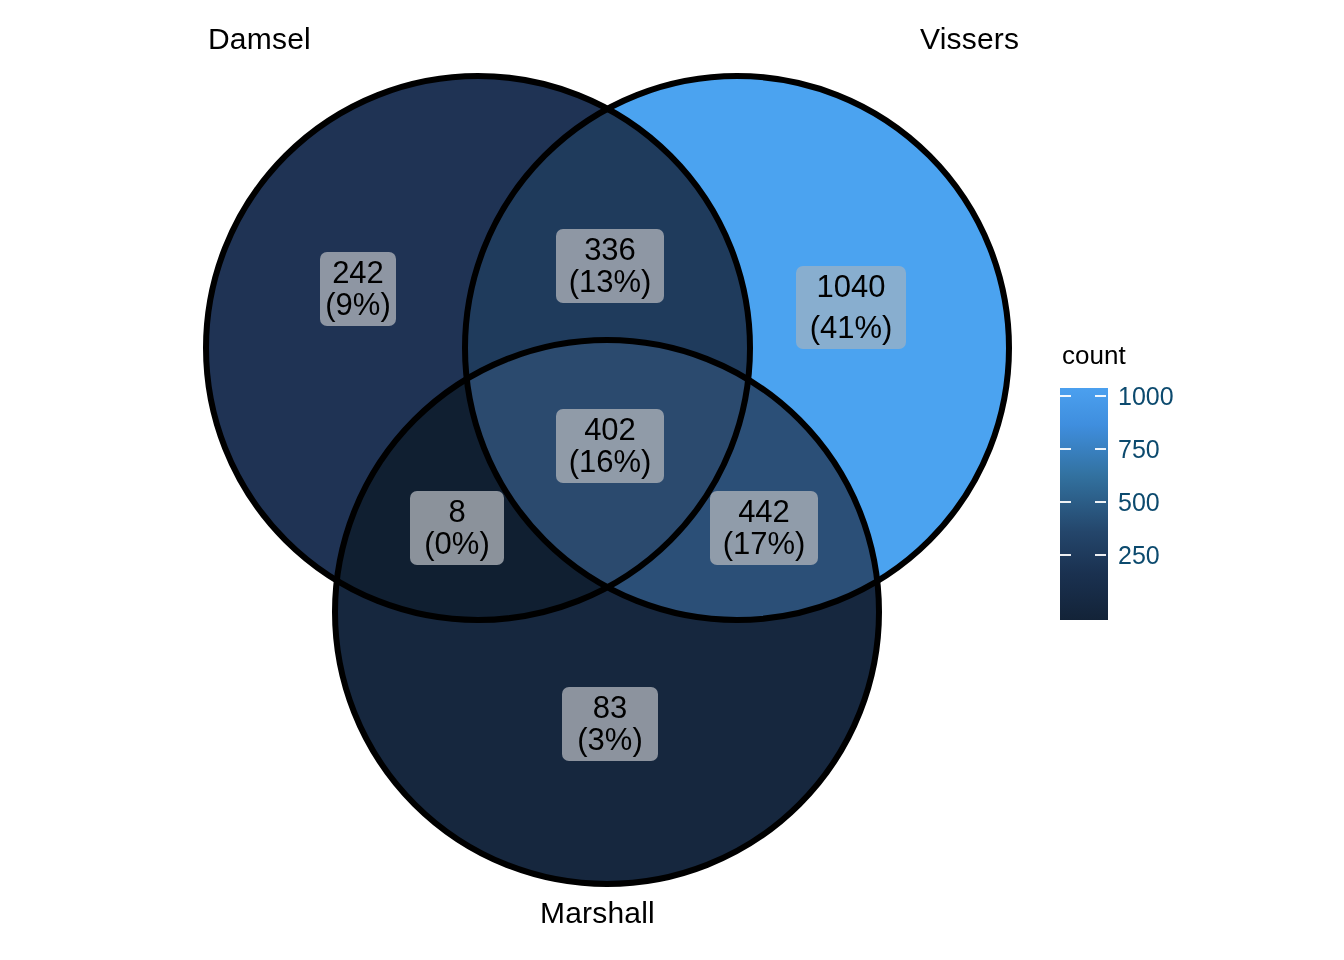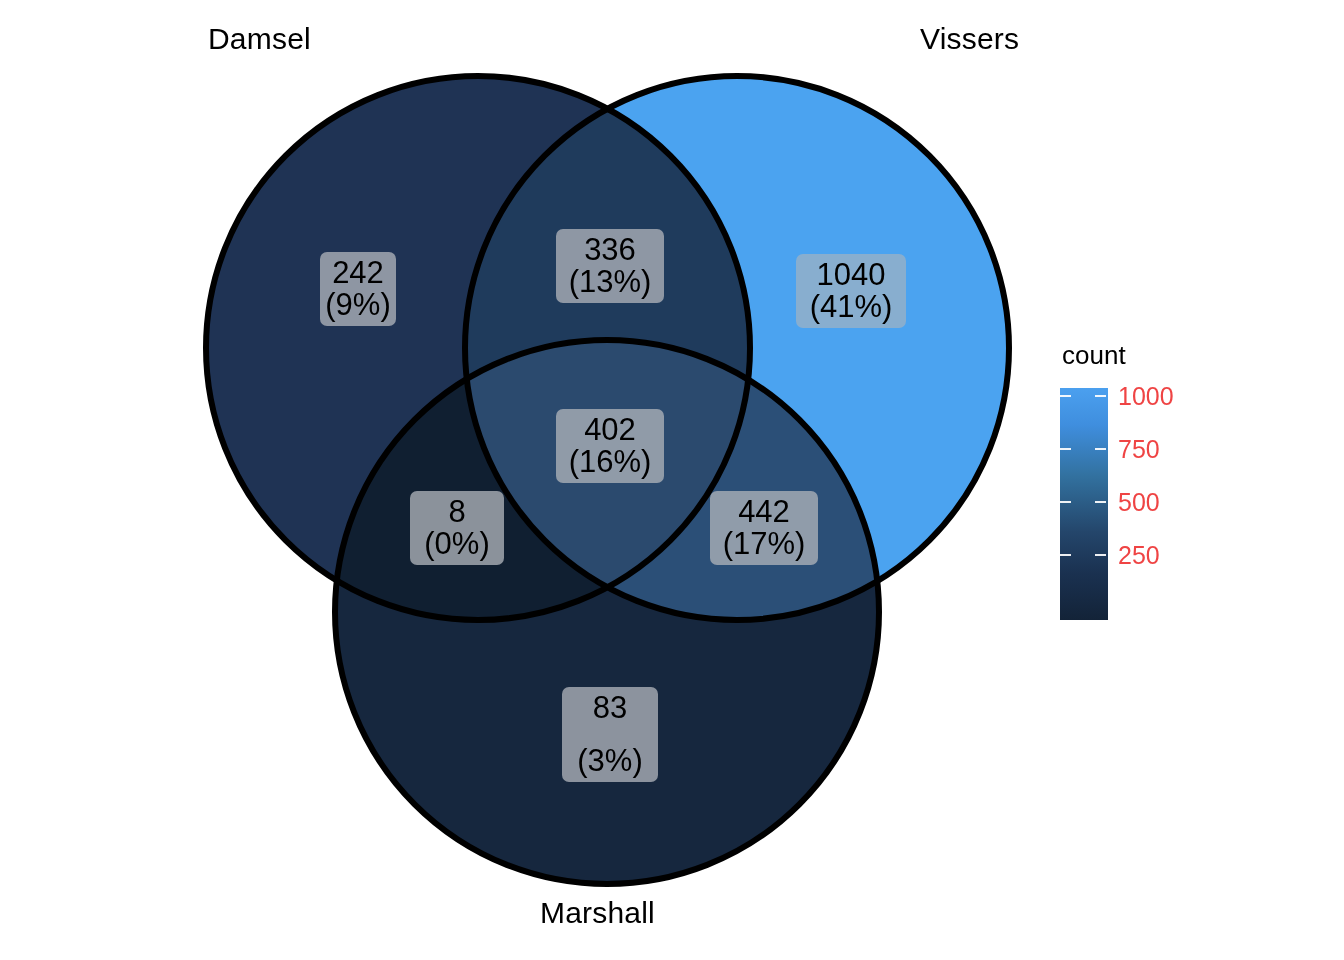--- a/index.html
+++ b/index.html
@@ -59,21 +59,21 @@
       #1a3150 80%,
       #132338 100%);
   }
   .legend-tick{
     position:absolute;height:2px;background:#ffffff;opacity:.92;
   }
   .legend-tick.left{left:2px;width:11px;}
   .legend-tick.right{left:37px;width:11px;}
   .legend-tick-label{
     position:absolute;left:60px;
-    font-size:25px;color:#ef4444;white-space:nowrap;
+    font-size:25px;color:#0c4a6e;white-space:nowrap;
     transform:translateY(-50%);
   }
 </style>
 </head>
 <body>
 
 <div id="venn-root">
 
   <svg width="1344" height="960" viewBox="0 0 1344 960" style="position:absolute;left:0;top:0;">
     <defs>
@@ -120,41 +120,41 @@
   <div class="count-box" style="left:320px;top:252px;width:76px;">
     <span class="num">242</span>
     <span class="pct">(9%)</span>
   </div>
 
   <div class="count-box" style="left:556px;top:229px;width:108px;justify-content:space-between;">
     <span class="num">336</span>
     <span class="pct">(13%)</span>
   </div>
 
-  <div class="count-box" style="left:796px;top:254px;width:110px;background:rgba(175,180,188,0.62);">
+  <div class="count-box" style="left:796px;top:266px;width:110px;background:rgba(175,180,188,0.62);gap:9px;">
     <span class="num">1040</span>
     <span class="pct">(41%)</span>
   </div>
 
   <div class="count-box" style="left:556px;top:409px;width:108px;">
     <span class="num">402</span>
     <span class="pct">(16%)</span>
   </div>
 
   <div class="count-box" style="left:410px;top:491px;width:94px;">
     <span class="num">8</span>
     <span class="pct">(0%)</span>
   </div>
 
   <div class="count-box" style="left:710px;top:491px;width:108px;">
     <span class="num">442</span>
     <span class="pct">(17%)</span>
   </div>
 
-  <div class="count-box" style="left:562px;top:687px;width:96px;gap:21px;">
+  <div class="count-box" style="left:562px;top:687px;width:96px;">
     <span class="num">83</span>
     <span class="pct">(3%)</span>
   </div>
 
   <div id="legend">
     <div id="legend-title">count</div>
     <div id="legend-bar"></div>
 
     <div class="legend-tick left" style="top:55px;"></div>
     <div class="legend-tick right" style="top:55px;"></div>

